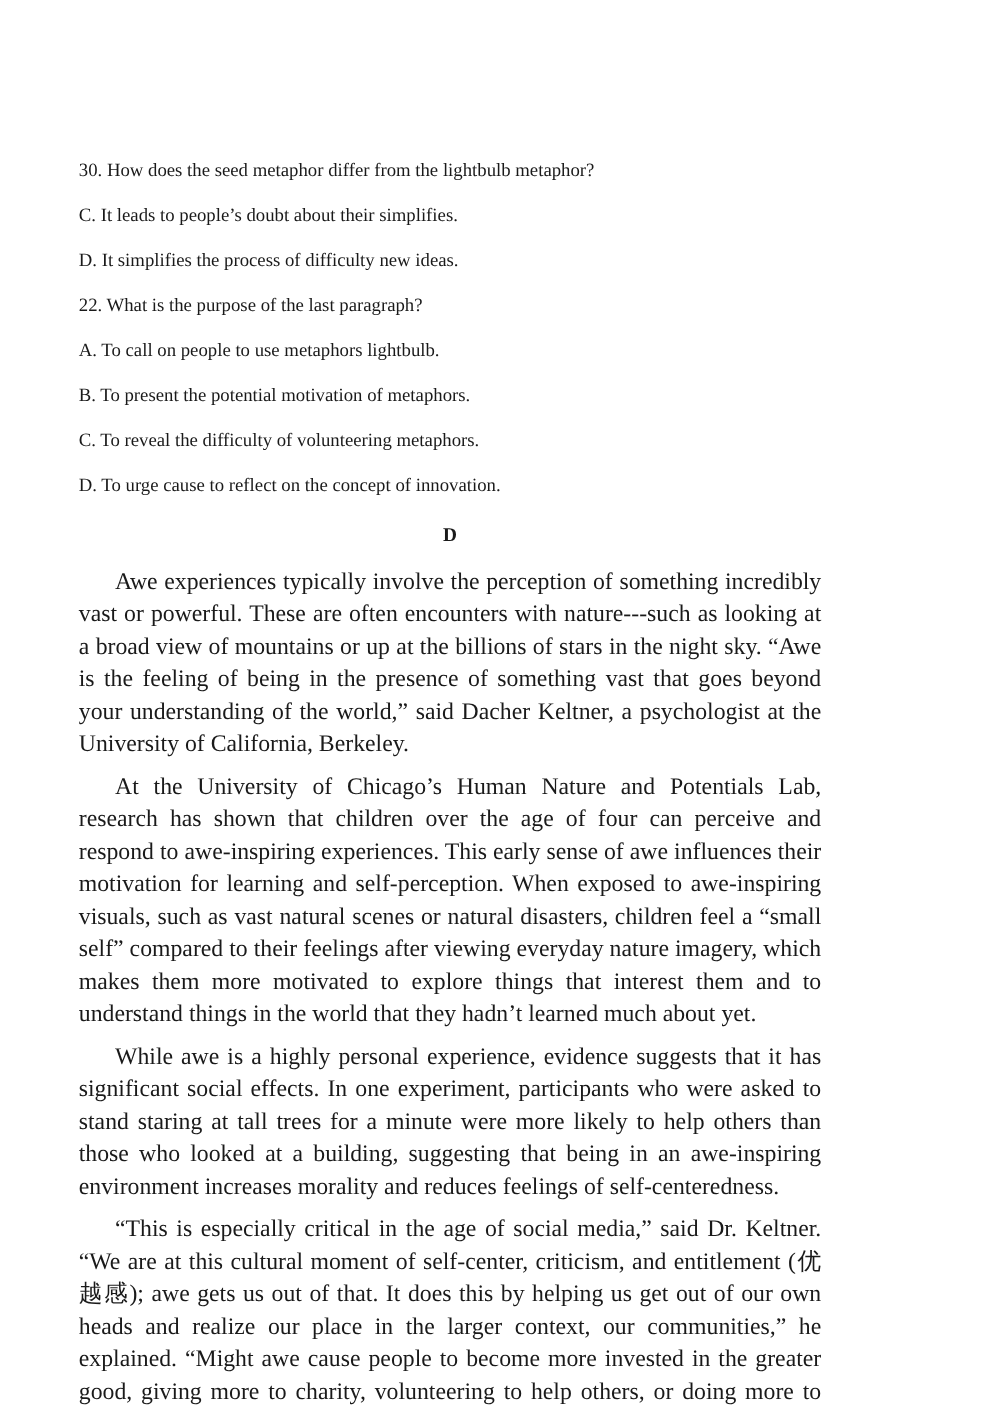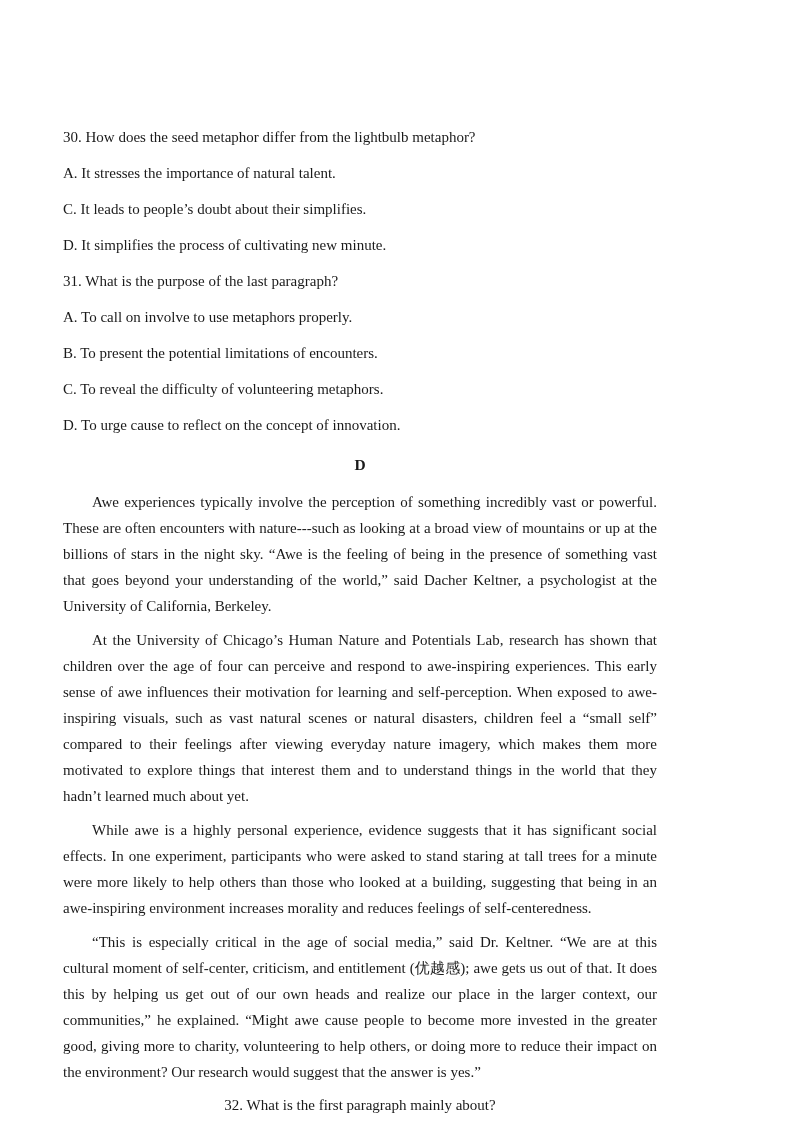--- a/index.html
+++ b/index.html
@@ -28,47 +28,46 @@
     white-space: nowrap;
   }
   .section-heading {
     font-size: 15.5px;
     font-weight: bold;
     text-align: center;
     margin: 20px 0 14px 0;
     line-height: 20px;
   }
   .para {
-    font-size: 15px;
+    font-size: 19px;
     line-height: 26px;
     text-align: justify;
     text-indent: 29px;
     margin: 0 0 8px 0;
   }
   .q-after {
     margin-top: 10px;
     text-align: center;
   }
 </style>
 </head>
 <body>
 
 <div class="page">
 
   <div>
     <p class="qline">30. How does the seed metaphor differ from the lightbulb metaphor?</p>
-    <p class="qline">A. It stresses the importance of natural talent.</p>
     <p class="qline">C. It leads to people’s doubt about their simplifies.</p>
-    <p class="qline">D. It simplifies the process of cultivating new minute.</p>
+    <p class="qline">D. It simplifies the process of difficulty new ideas.</p>
   </div>
 
   <div>
-    <p class="qline">31. What is the purpose of the last paragraph?</p>
-    <p class="qline">A. To call on involve to use metaphors properly.</p>
-    <p class="qline">B. To present the potential limitations of encounters.</p>
+    <p class="qline">22. What is the purpose of the last paragraph?</p>
+    <p class="qline">A. To call on people to use metaphors lightbulb.</p>
+    <p class="qline">B. To present the potential motivation of metaphors.</p>
     <p class="qline">C. To reveal the difficulty of volunteering metaphors.</p>
     <p class="qline">D. To urge cause to reflect on the concept of innovation.</p>
   </div>
 
   <h3 class="section-heading">D</h3>
 
   <div>
     <p class="para">Awe experiences typically involve the perception of something incredibly vast or powerful. These are often encounters with nature---such as looking at a broad view of mountains or up at the billions of stars in the night sky. “Awe is the feeling of being in the presence of something vast that goes beyond your understanding of the world,” said Dacher Keltner, a psychologist at the University of California, Berkeley.</p>
     <p class="para">At the University of Chicago’s Human Nature and Potentials Lab, research has shown that children over the age of four can perceive and respond to awe-inspiring experiences. This early sense of awe influences their motivation for learning and self-perception. When exposed to awe-inspiring visuals, such as vast natural scenes or natural disasters, children feel a “small self” compared to their feelings after viewing everyday nature imagery, which makes them more motivated to explore things that interest them and to understand things in the world that they hadn’t learned much about yet.</p>
     <p class="para">While awe is a highly personal experience, evidence suggests that it has significant social effects. In one experiment, participants who were asked to stand staring at tall trees for a minute were more likely to help others than those who looked at a building, suggesting that being in an awe-inspiring environment increases morality and reduces feelings of self-centeredness.</p>

